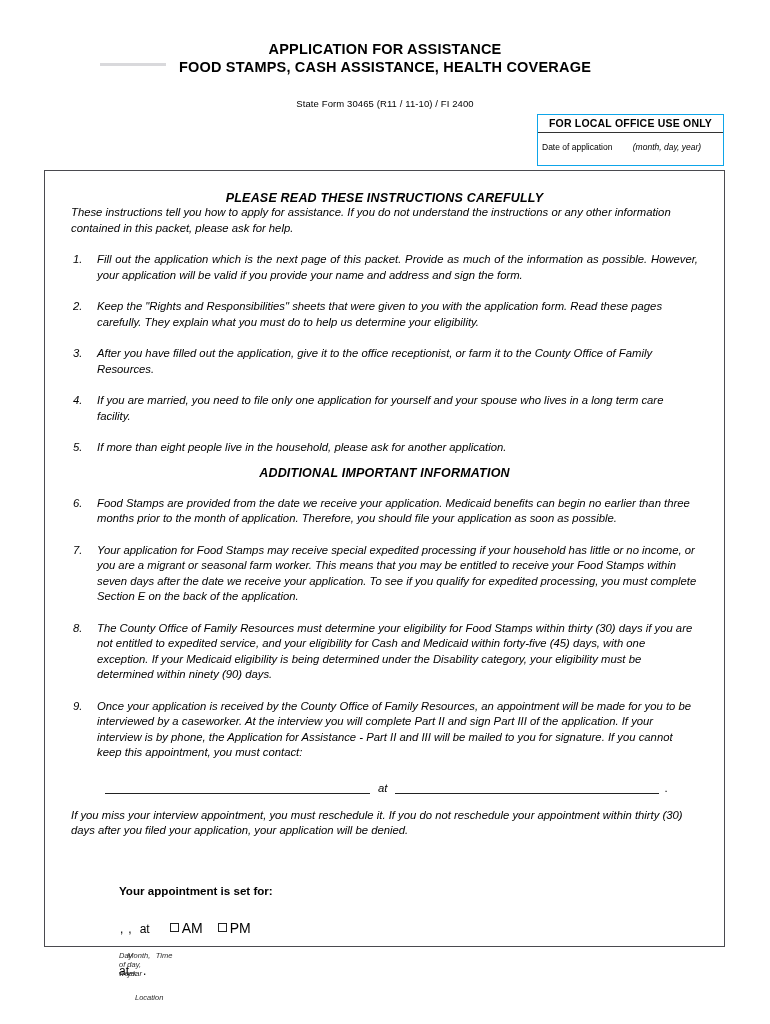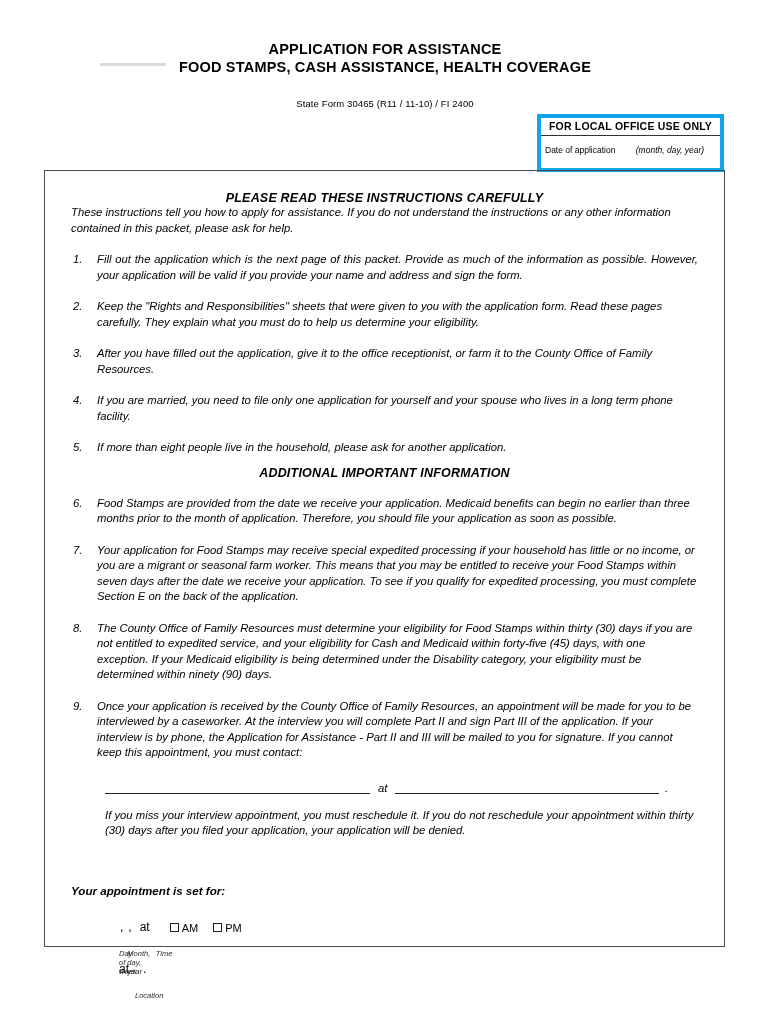--- a/index.html
+++ b/index.html
@@ -45,21 +45,21 @@
     height: 3px;
     background: #d9d9dc;
   }
 
   
   .local-office-box {
     position: absolute;
     left: 537px;
     top: 114px;
     width: 187px;
-    border: 4px solid #0ea5e9;
+    border: 1px solid #0ea5e9;
     box-sizing: border-box;
   }
   .local-office-title {
     font-size: 10.5px;
     font-weight: bold;
     text-align: center;
     padding: 2px 0 3px 0;
     border-bottom: 1px solid #333333;
     letter-spacing: 0.2px;
   }
@@ -152,29 +152,28 @@
   .contact-line .period {
     padding-left: 5px;
     font-style: normal;
   }
 
   .miss-para {
     font-size: 11.3px;
     font-style: italic;
     line-height: 15.5px;
     margin-top: 14px;
-    margin-left: 34px;
     text-align: left;
   }
 
   .appt-set {
     font-size: 11.6px;
-    font-style: italic;
     font-weight: bold;
     margin-top: 45px;
+    margin-left: 48px;
   }
 
   
   .appt-row {
     margin-top: 23px;
     margin-left: 48px;
     display: flex;
     align-items: flex-end;
     font-size: 12px;
   }
@@ -204,21 +203,21 @@
   .sep-comma {
     padding: 0 4px 0 1px;
   }
   .word-at {
     padding: 0 6px 0 4px;
   }
   .ampm-wrap {
     display: flex;
     align-items: flex-end;
     padding-left: 14px;
-    font-size: 11px;
+    font-size: 14px;
   }
   .checkbox {
     display: inline-block;
     width: 9px;
     height: 9px;
     border: 1px solid #222;
     margin-right: 3px;
     box-sizing: border-box;
   }
   .ampm-item {
@@ -273,21 +272,21 @@
     <span class="body">Keep the "Rights and Responsibilities" sheets that were given to you with the application form. Read these pages carefully. They explain what you must do to help us determine your eligibility.</span>
   </div>
 
   <div class="num-item">
     <span class="num">3.</span>
     <span class="body">After you have filled out the application, give it to the office receptionist, or farm it to the County Office of Family Resources.</span>
   </div>
 
   <div class="num-item">
     <span class="num">4.</span>
-    <span class="body">If you are married, you need to file only one application for yourself and your spouse who lives in a long term phone facility.</span>
+    <span class="body">If you are married, you need to file only one application for yourself and your spouse who lives in a long term care facility.</span>
   </div>
 
   <div class="num-item">
     <span class="num">5.</span>
     <span class="body">If more than eight people live in the household, please ask for another application.</span>
   </div>
 
   <div class="section-heading second">ADDITIONAL IMPORTANT INFORMATION</div>
 
   <div class="num-item">

